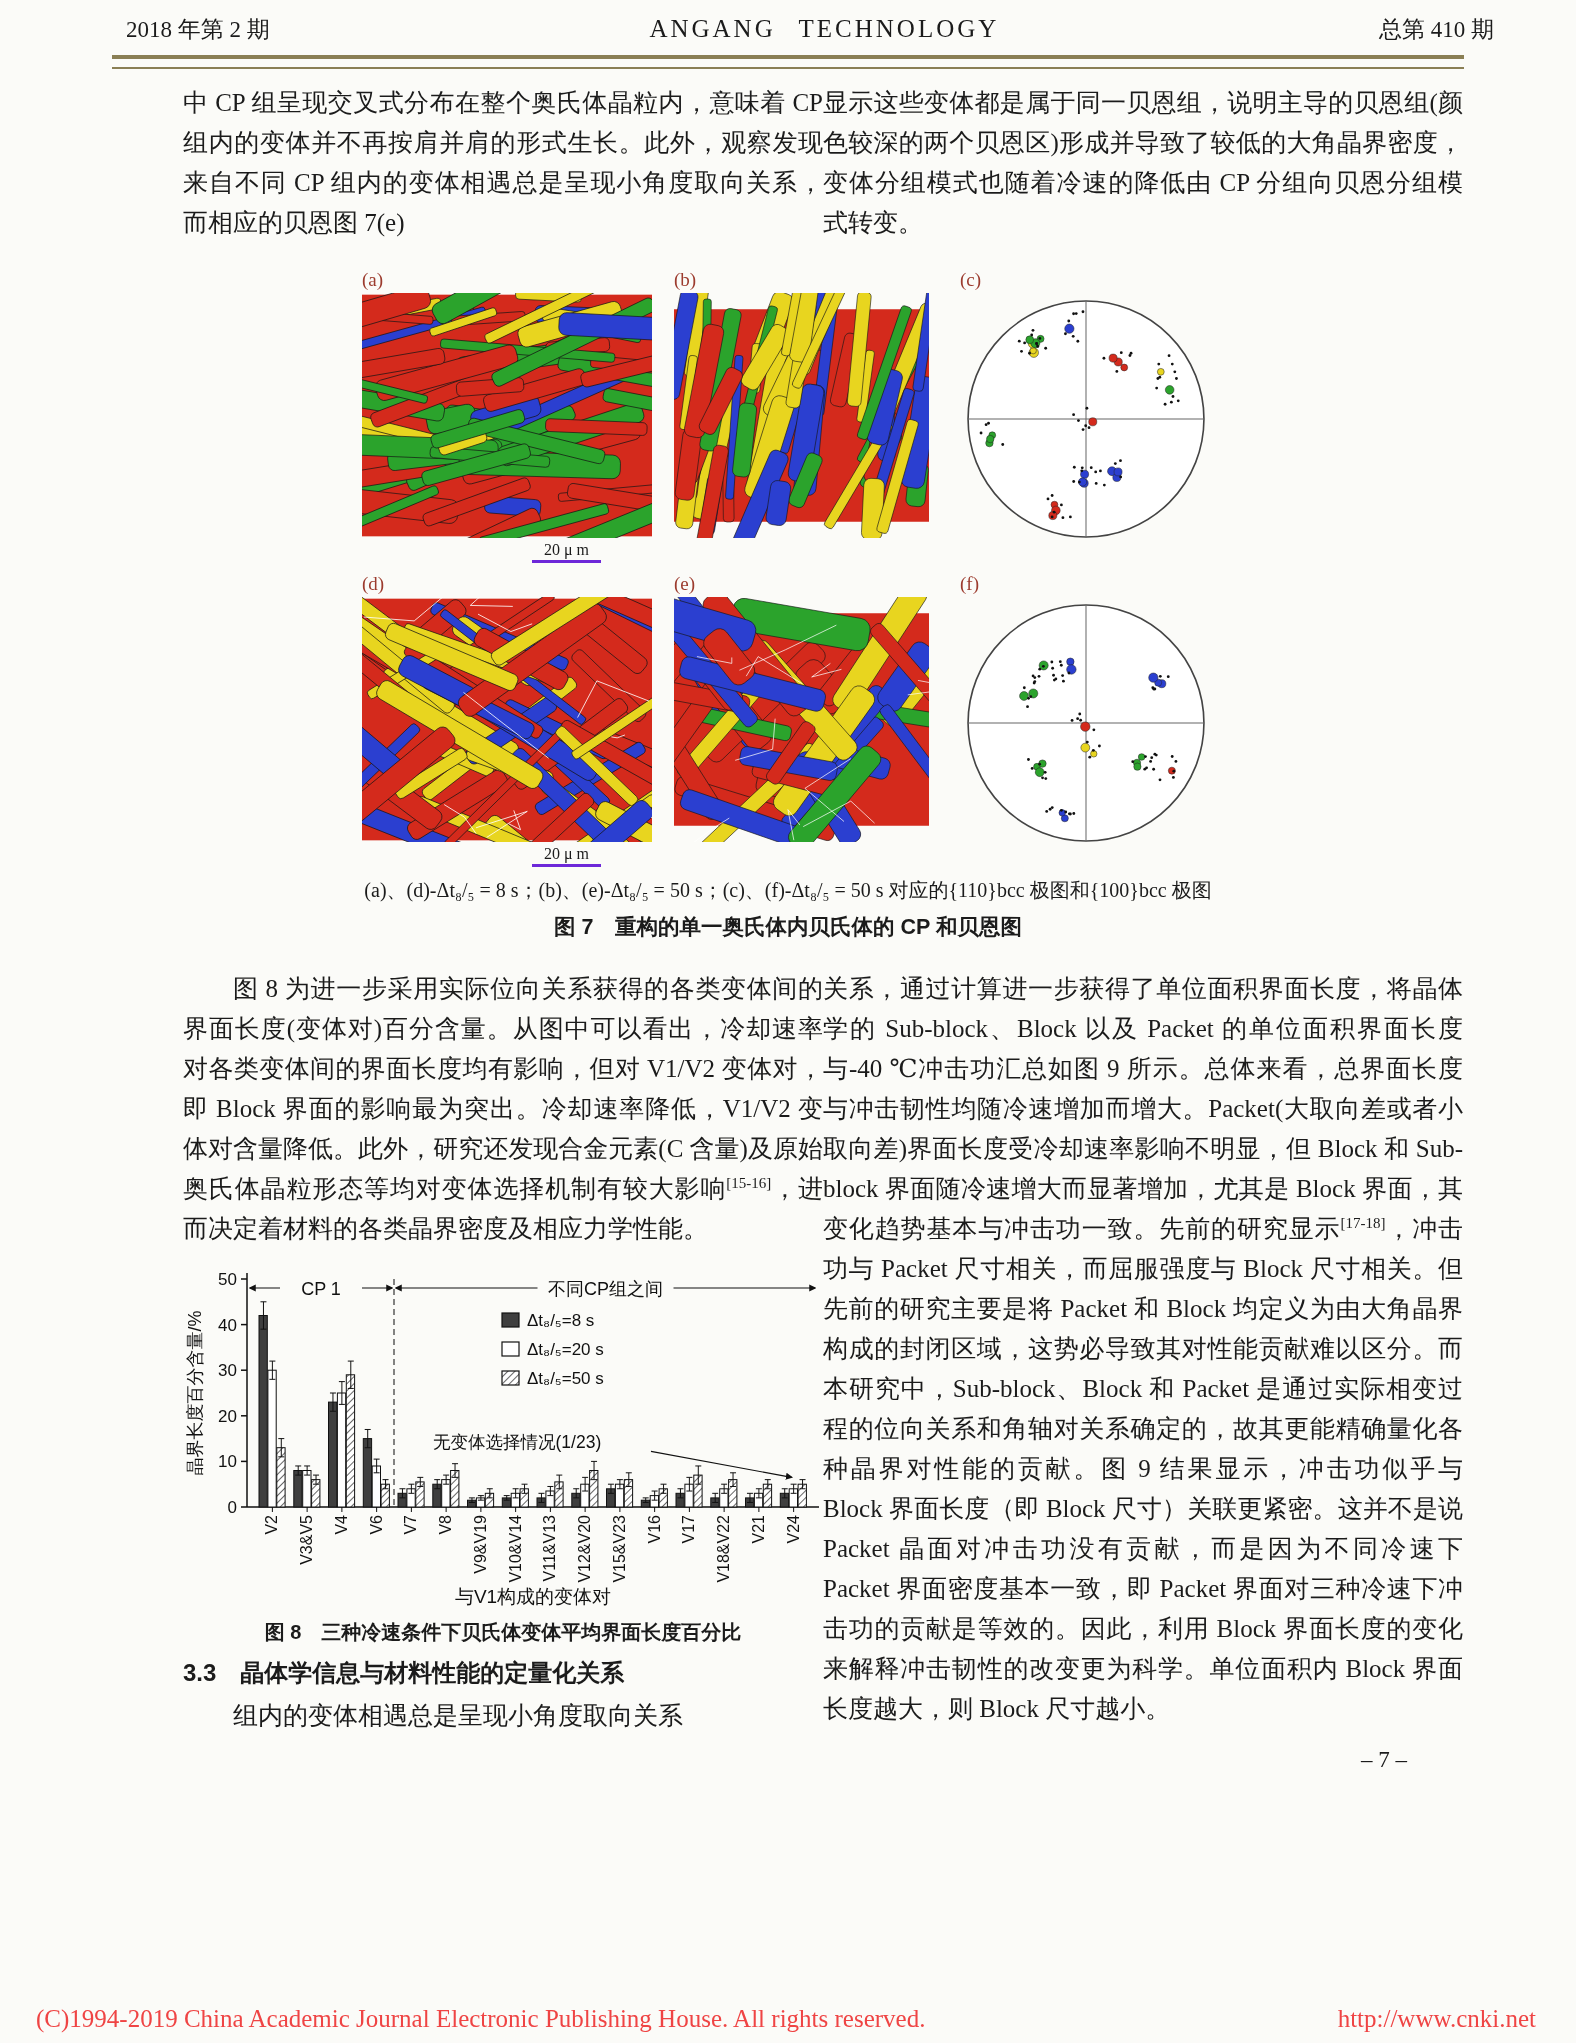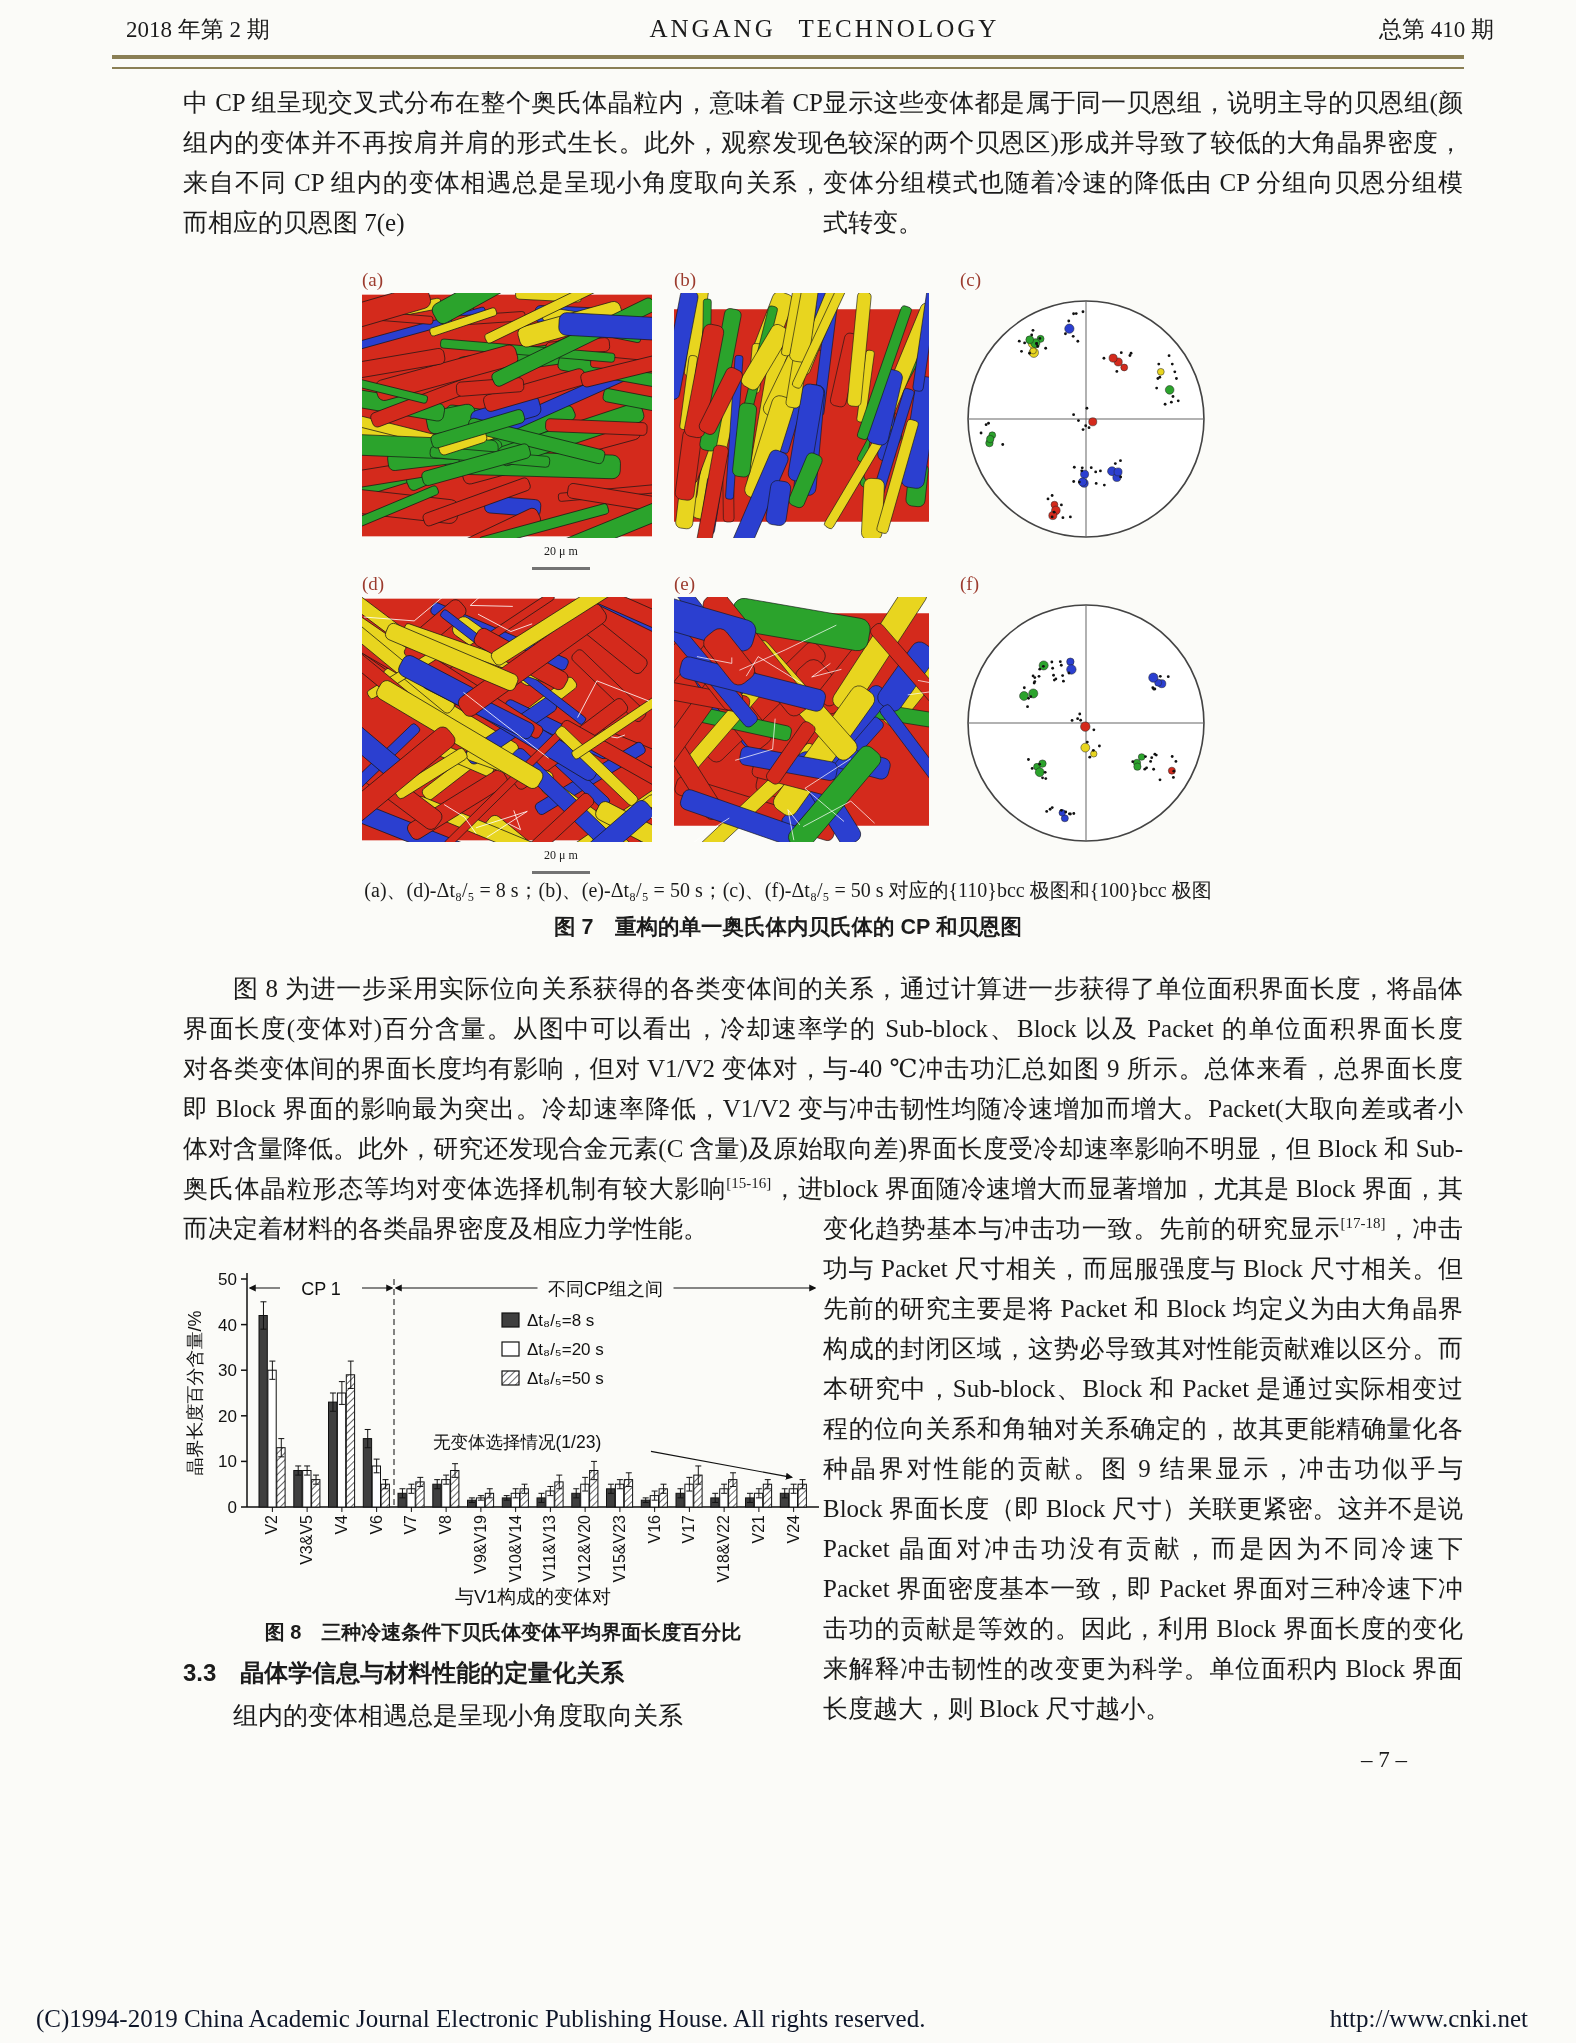--- a/index.html
+++ b/index.html
@@ -19,29 +19,29 @@
   .intro{margin-top:14px;}
   .indent{text-indent:2em;}
   .ref{font-size:15px;line-height:0;}
   .shead{font-size:24px;font-weight:bold;line-height:46px;margin:0;font-family:"Liberation Sans","DejaVu Sans",sans-serif;}
   
   .fig7{margin:26px 0 0;}
   .f7canvas{position:relative;width:852px;height:604px;margin:0 auto;}
   .panel{position:absolute;}
   .plabel{font-size:19px;height:24px;color:#9c3b2e;}
   .scalebar{position:absolute;}
-  .sbtext{display:inline-block;border-bottom:3px solid #737373;padding:0 12px 8px;font-size:12px;}
+  .sbtext{display:inline-block;border-bottom:3px solid #6d28d9;padding:0 12px 1px;font-size:16px;}
   .fig7cap1{text-align:center;font-size:20px;margin-top:4px;}
   .fig7cap2{text-align:center;font-size:21.5px;font-weight:bold;margin-top:8px;font-family:"Liberation Sans","DejaVu Sans",sans-serif;}
   
   .main{margin-top:28px;}
   .fig8{margin:8px 0 4px;}
   .fig8cap{text-align:center;font-size:20px;font-weight:bold;margin-top:6px;font-family:"Liberation Sans","DejaVu Sans",sans-serif;}
   .pageno{text-align:right;padding-right:56px;font-size:23px;margin-top:18px;}
-  .footer{position:absolute;left:36px;right:48px;bottom:10px;display:flex;justify-content:space-between;color:#0f172a;font-size:25px;}
+  .footer{position:absolute;left:36px;right:40px;bottom:10px;display:flex;justify-content:space-between;color:#ef4444;font-size:25px;}
   svg{font-family:"Liberation Sans","DejaVu Sans",sans-serif;display:block;}
   figure{margin:0;padding:0;}
 </style>
 </head>
 <body>
 
 <div class="page">
 
   <header class="header">
     <div class="hrow">

